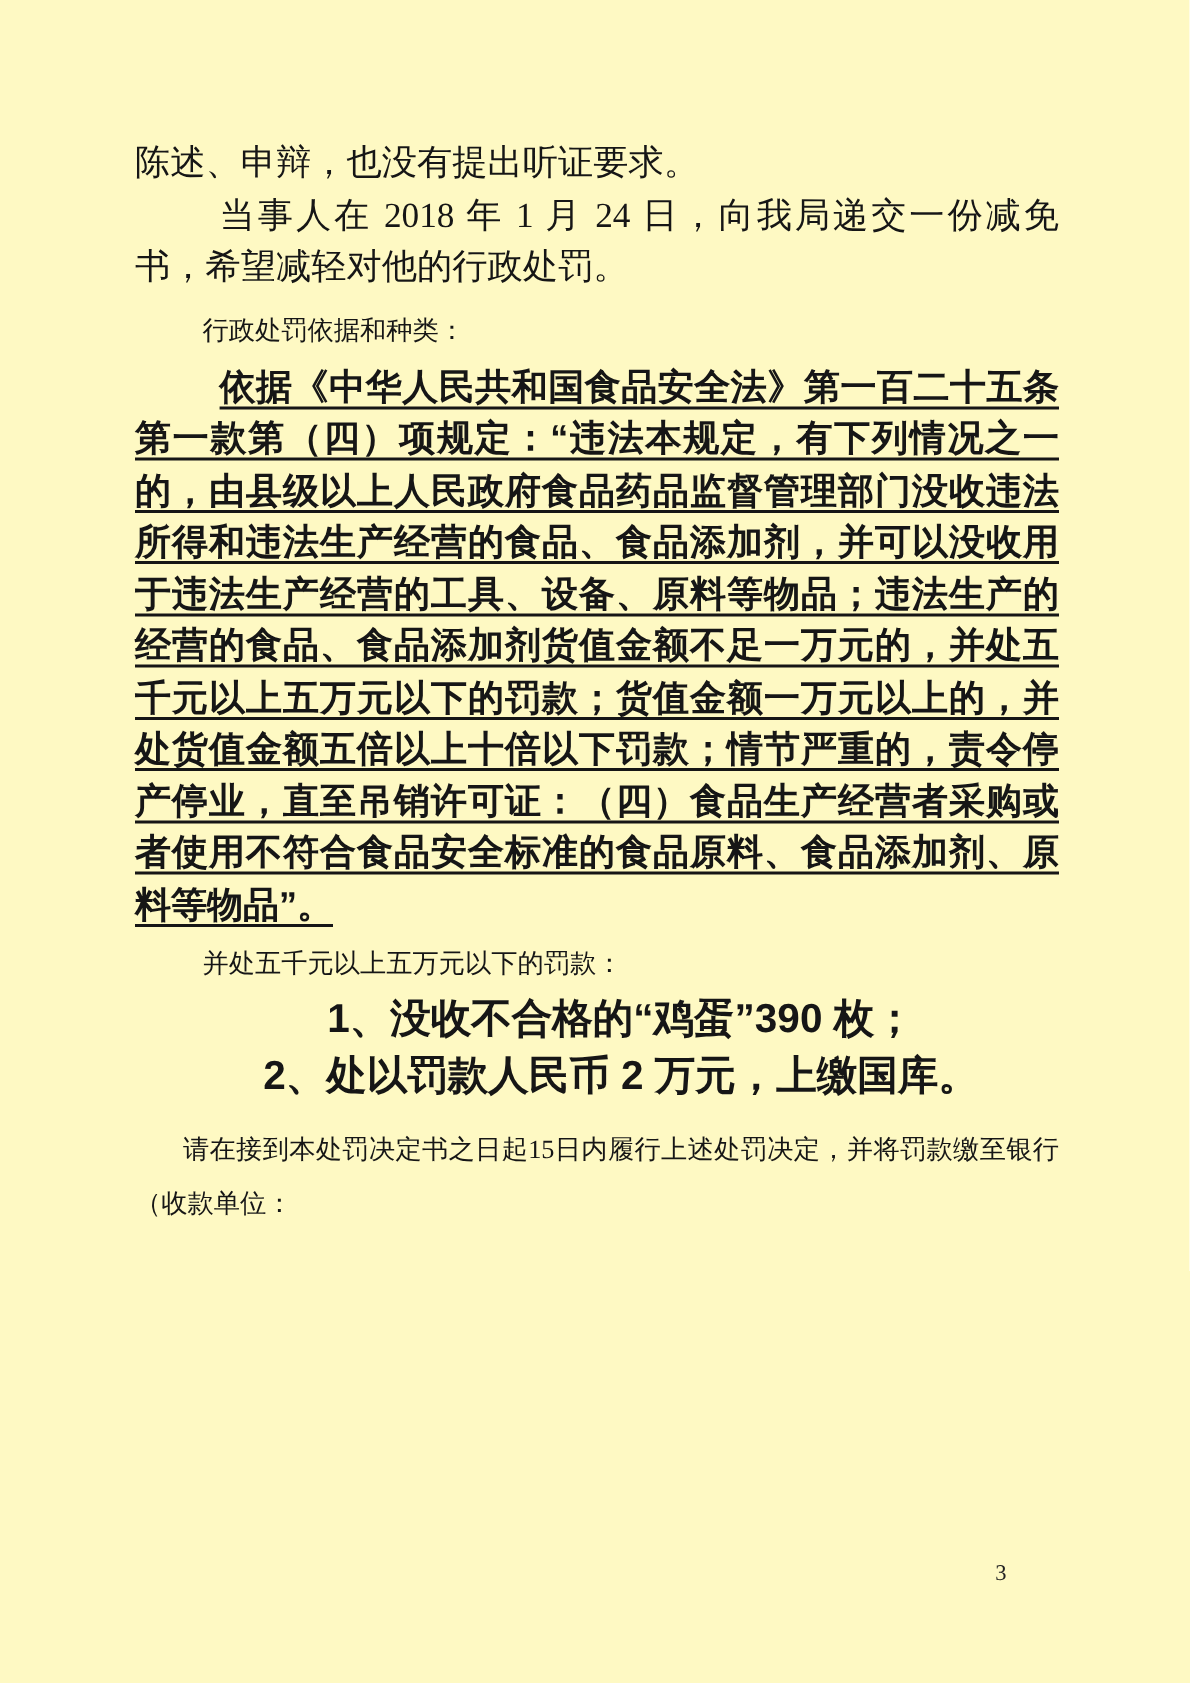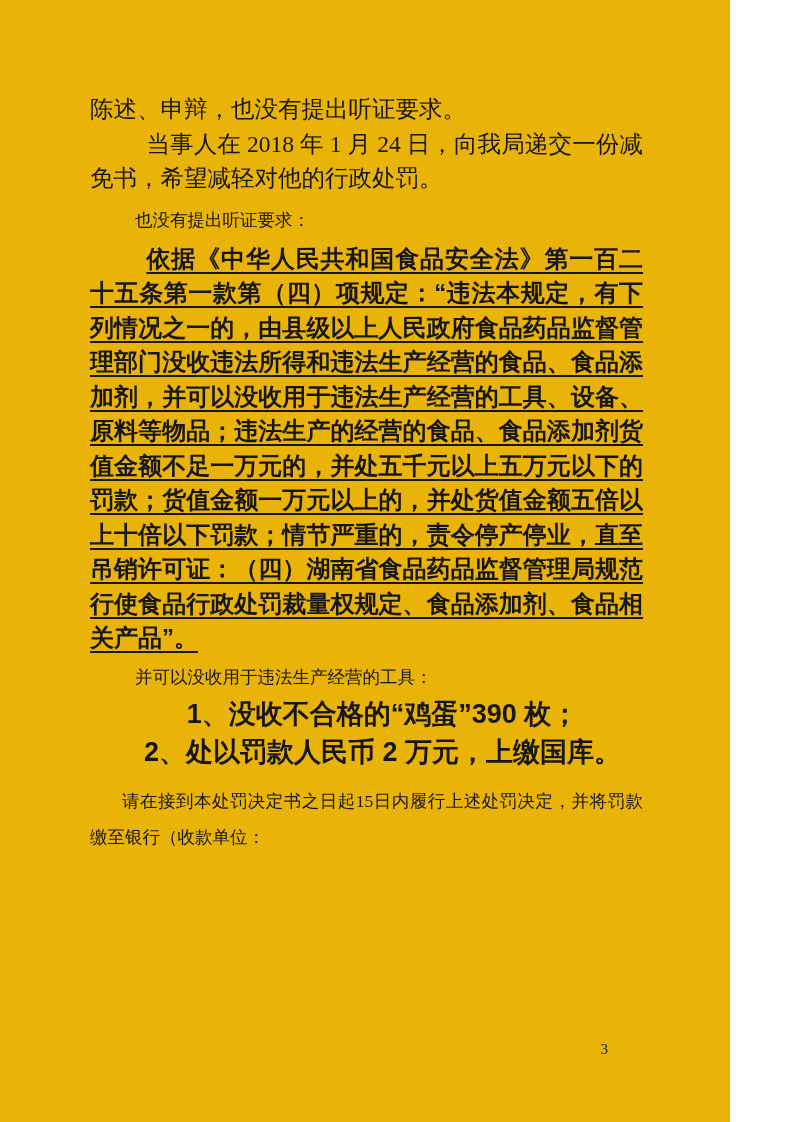--- a/index.html
+++ b/index.html
@@ -2,23 +2,23 @@
 <html><head>
 <meta charset="utf-8">
 <style>
   html, body {
     margin: 0;
     padding: 0;
     background: #ffffff;
   }
   .page {
     position: relative;
-    width: 730px;
+    width: 793px;
     height: 1122px;
-    background: #eab308;
+    background: #fef9c3;
     box-sizing: border-box;
     padding: 92px 87px 0 90px;
     color: #161616;
     overflow: hidden;
   }
   
   .t-body {
     font-family: "Liberation Serif", "DejaVu Serif", serif;
     font-size: 23.5px;
     line-height: 34.5px;
@@ -81,26 +81,26 @@
 </head>
 <body>
 
 <div class="page">
 
   <p class="t-body">陈述、申辩，也没有提出听证要求。</p>
 
   <p class="t-body indent2">当事人在 2018 年 1 月 24 日，向我局递交一份减免书，希望减轻对他的行政处罚。</p>
 
 
-  <p class="t-small heading-small">也没有提出听证要求：</p>
+  <p class="t-small heading-small">行政处罚依据和种类：</p>
 
-  <p class="t-body indent2"><span class="bold-u">依据《中华人民共和国食品安全法》第一百二十五条第一款第（四）项规定：“违法本规定，有下列情况之一的，由县级以上人民政府食品药品监督管理部门没收违法所得和违法生产经营的食品、食品添加剂，并可以没收用于违法生产经营的工具、设备、原料等物品；违法生产的经营的食品、食品添加剂货值金额不足一万元的，并处五千元以上五万元以下的罚款；货值金额一万元以上的，并处货值金额五倍以上十倍以下罚款；情节严重的，责令停产停业，直至吊销许可证：（四）湖南省食品药品监督管理局规范行使食品行政处罚裁量权规定、食品添加剂、食品相关产品”。</span></p>
+  <p class="t-body indent2"><span class="bold-u">依据《中华人民共和国食品安全法》第一百二十五条第一款第（四）项规定：“违法本规定，有下列情况之一的，由县级以上人民政府食品药品监督管理部门没收违法所得和违法生产经营的食品、食品添加剂，并可以没收用于违法生产经营的工具、设备、原料等物品；违法生产的经营的食品、食品添加剂货值金额不足一万元的，并处五千元以上五万元以下的罚款；货值金额一万元以上的，并处货值金额五倍以上十倍以下罚款；情节严重的，责令停产停业，直至吊销许可证：（四）食品生产经营者采购或者使用不符合食品安全标准的食品原料、食品添加剂、原料等物品”。</span></p>
 
 
-  <p class="t-small decision-heading">并可以没收用于违法生产经营的工具：</p>
+  <p class="t-small decision-heading">并处五千元以上五万元以下的罚款：</p>
 
   <p class="decision-item">1、没收不合格的“鸡蛋”390 枚；</p>
 
   <p class="decision-item">2、处以罚款人民币 2 万元，上缴国库。</p>
 
   <p class="notice"><span>请在接到本处罚决定书之日起15日内履行上述处罚决定，并将罚款缴至银行（收款单位：</span></p>
 
   <div class="page-number">3</div>
 
 </div>

